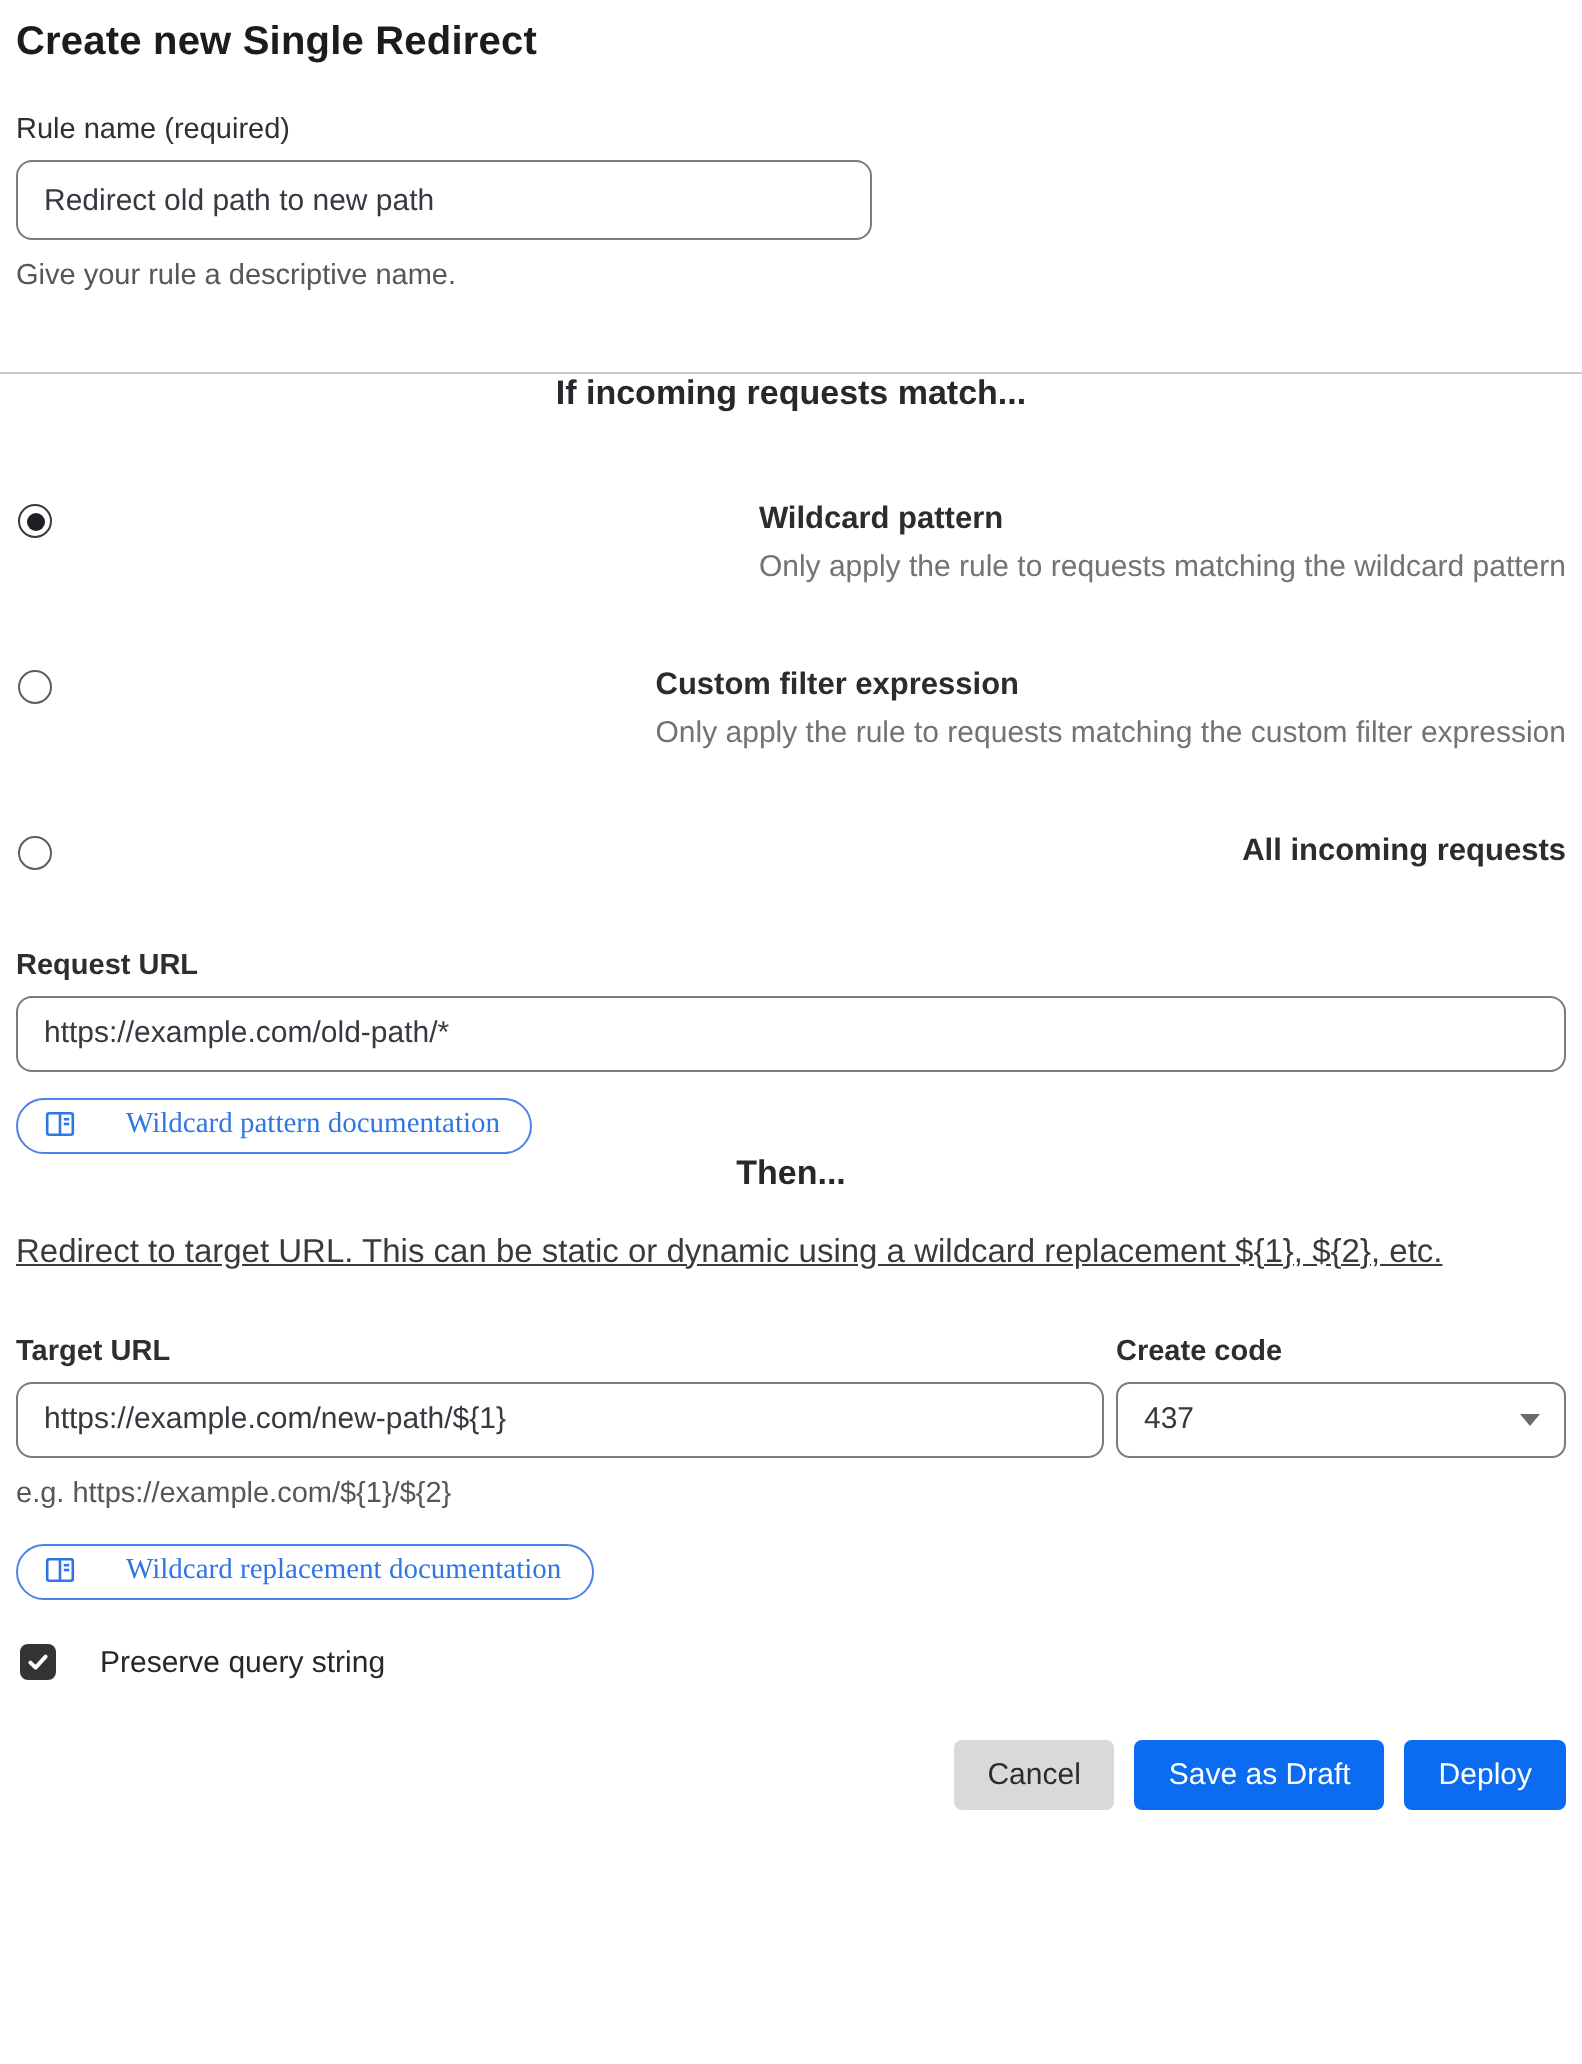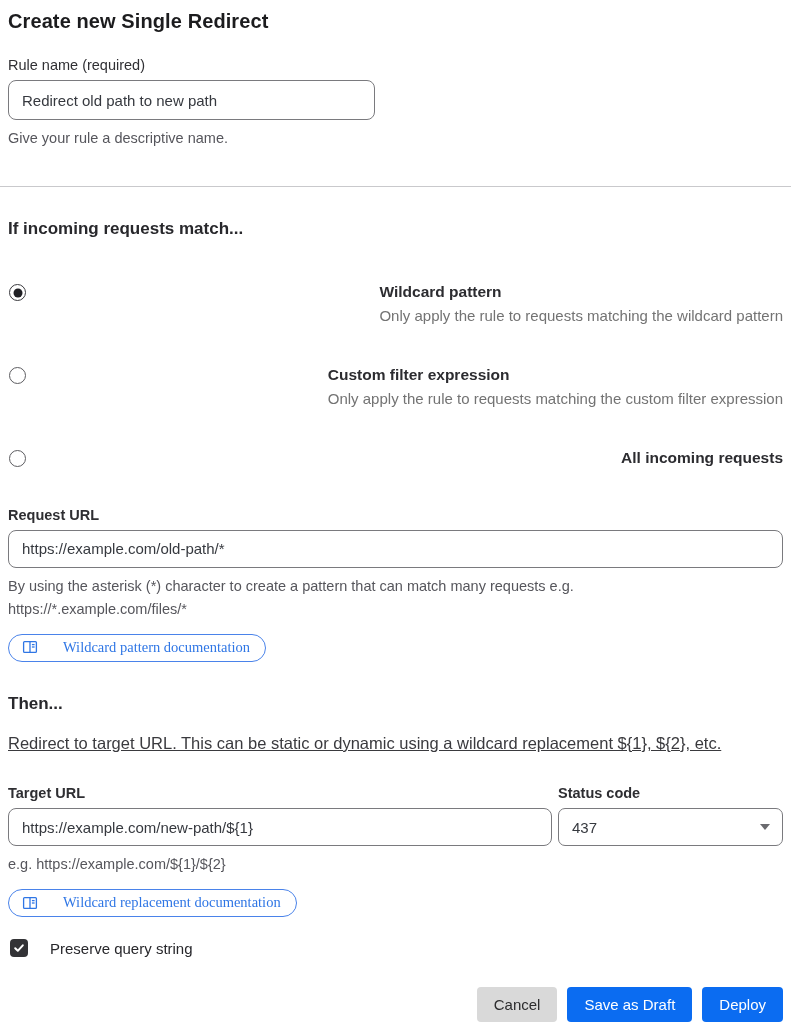--- a/index.html
+++ b/index.html
@@ -21,21 +21,21 @@
   }
   .field-label {
     font-size: 14.5px;
     font-weight: 400;
     color: #303034;
     margin-bottom: 7px;
   }
   .field-label.semibold { font-weight: 700; color: #2e2e32; }
   .text-input {
     display: block;
-    width: 367px;
+    width: 428px;
     height: 40px;
     border: 1px solid #7a7a7e;
     border-radius: 8px;
     padding: 0 13px;
     font-family: "Liberation Sans", "DejaVu Sans", sans-serif;
     font-size: 15px;
     color: #36393f;
     background: #fff;
     outline: none;
   }
@@ -48,21 +48,21 @@
   }
   .divider {
     border: none;
     border-top: 1px solid #c9c9cc;
     margin: 36px -8px 0 -8px;
   }
   .section-heading {
     font-size: 17px;
     font-weight: 700;
     color: #28282c;
-    margin-top: 32px;
+    text-align: center;
   }
   .radio-group { margin-top: 42px; }
   .radio-option {
     display: flex;
     align-items: flex-start;
     margin-bottom: 37px;
     cursor: pointer;
     justify-content: space-between;
   }
   .radio-circle {
@@ -226,24 +226,20 @@
     <span class="radio-circle"></span>
     <span class="radio-texts">
       <div class="radio-label">All incoming requests</div>
     </span>
   </div>
 </div>
 
 <div class="url-section">
   <div class="field-label semibold">Request URL</div>
   <input class="text-input full" type="text" value="https://example.com/old-path/*" style="">
-  <div class="help-text">
-    <div>By using the asterisk (*) character to create a pattern that can match many requests e.g.</div>
-    <div>https://*.example.com/files/*</div>
-  </div>
   <button class="doc-pill">
     <span>
       <svg width="16" height="16" viewBox="0 0 16 16" fill="none" stroke="#2f76e5" stroke-width="1.3">
         <rect x="1.6" y="2.6" width="12.8" height="10.8" rx="1"></rect>
         <line x1="8" y1="2.6" x2="8" y2="13.4"></line>
         <line x1="9.9" y1="5.6" x2="12.6" y2="5.6"></line>
         <line x1="9.9" y1="8" x2="12.6" y2="8"></line>
       </svg>
     </span>
     <span>Wildcard pattern documentation</span>
@@ -254,21 +250,21 @@
 
 <div class="then-desc">Redirect to target URL. This can be static or dynamic using a wildcard replacement ${1}, ${2}, etc.</div>
 
 <div class="target-row">
   <div class="target-col">
     <div class="field-label semibold">Target URL</div>
     <input class="text-input full" type="text" value="https://example.com/new-path/${1}" style="">
     <div class="help-text">e.g. https://example.com/${1}/${2}</div>
   </div>
   <div class="status-col">
-    <div class="field-label semibold">Status code</div>
+    <div class="field-label semibold">Create code</div>
     <div class="select-box">
       <span>437</span>
       <span class="select-caret"></span>
     </div>
   </div>
 </div>
 
 <button class="doc-pill">
   <span>
     <svg width="16" height="16" viewBox="0 0 16 16" fill="none" stroke="#2f76e5" stroke-width="1.3">

